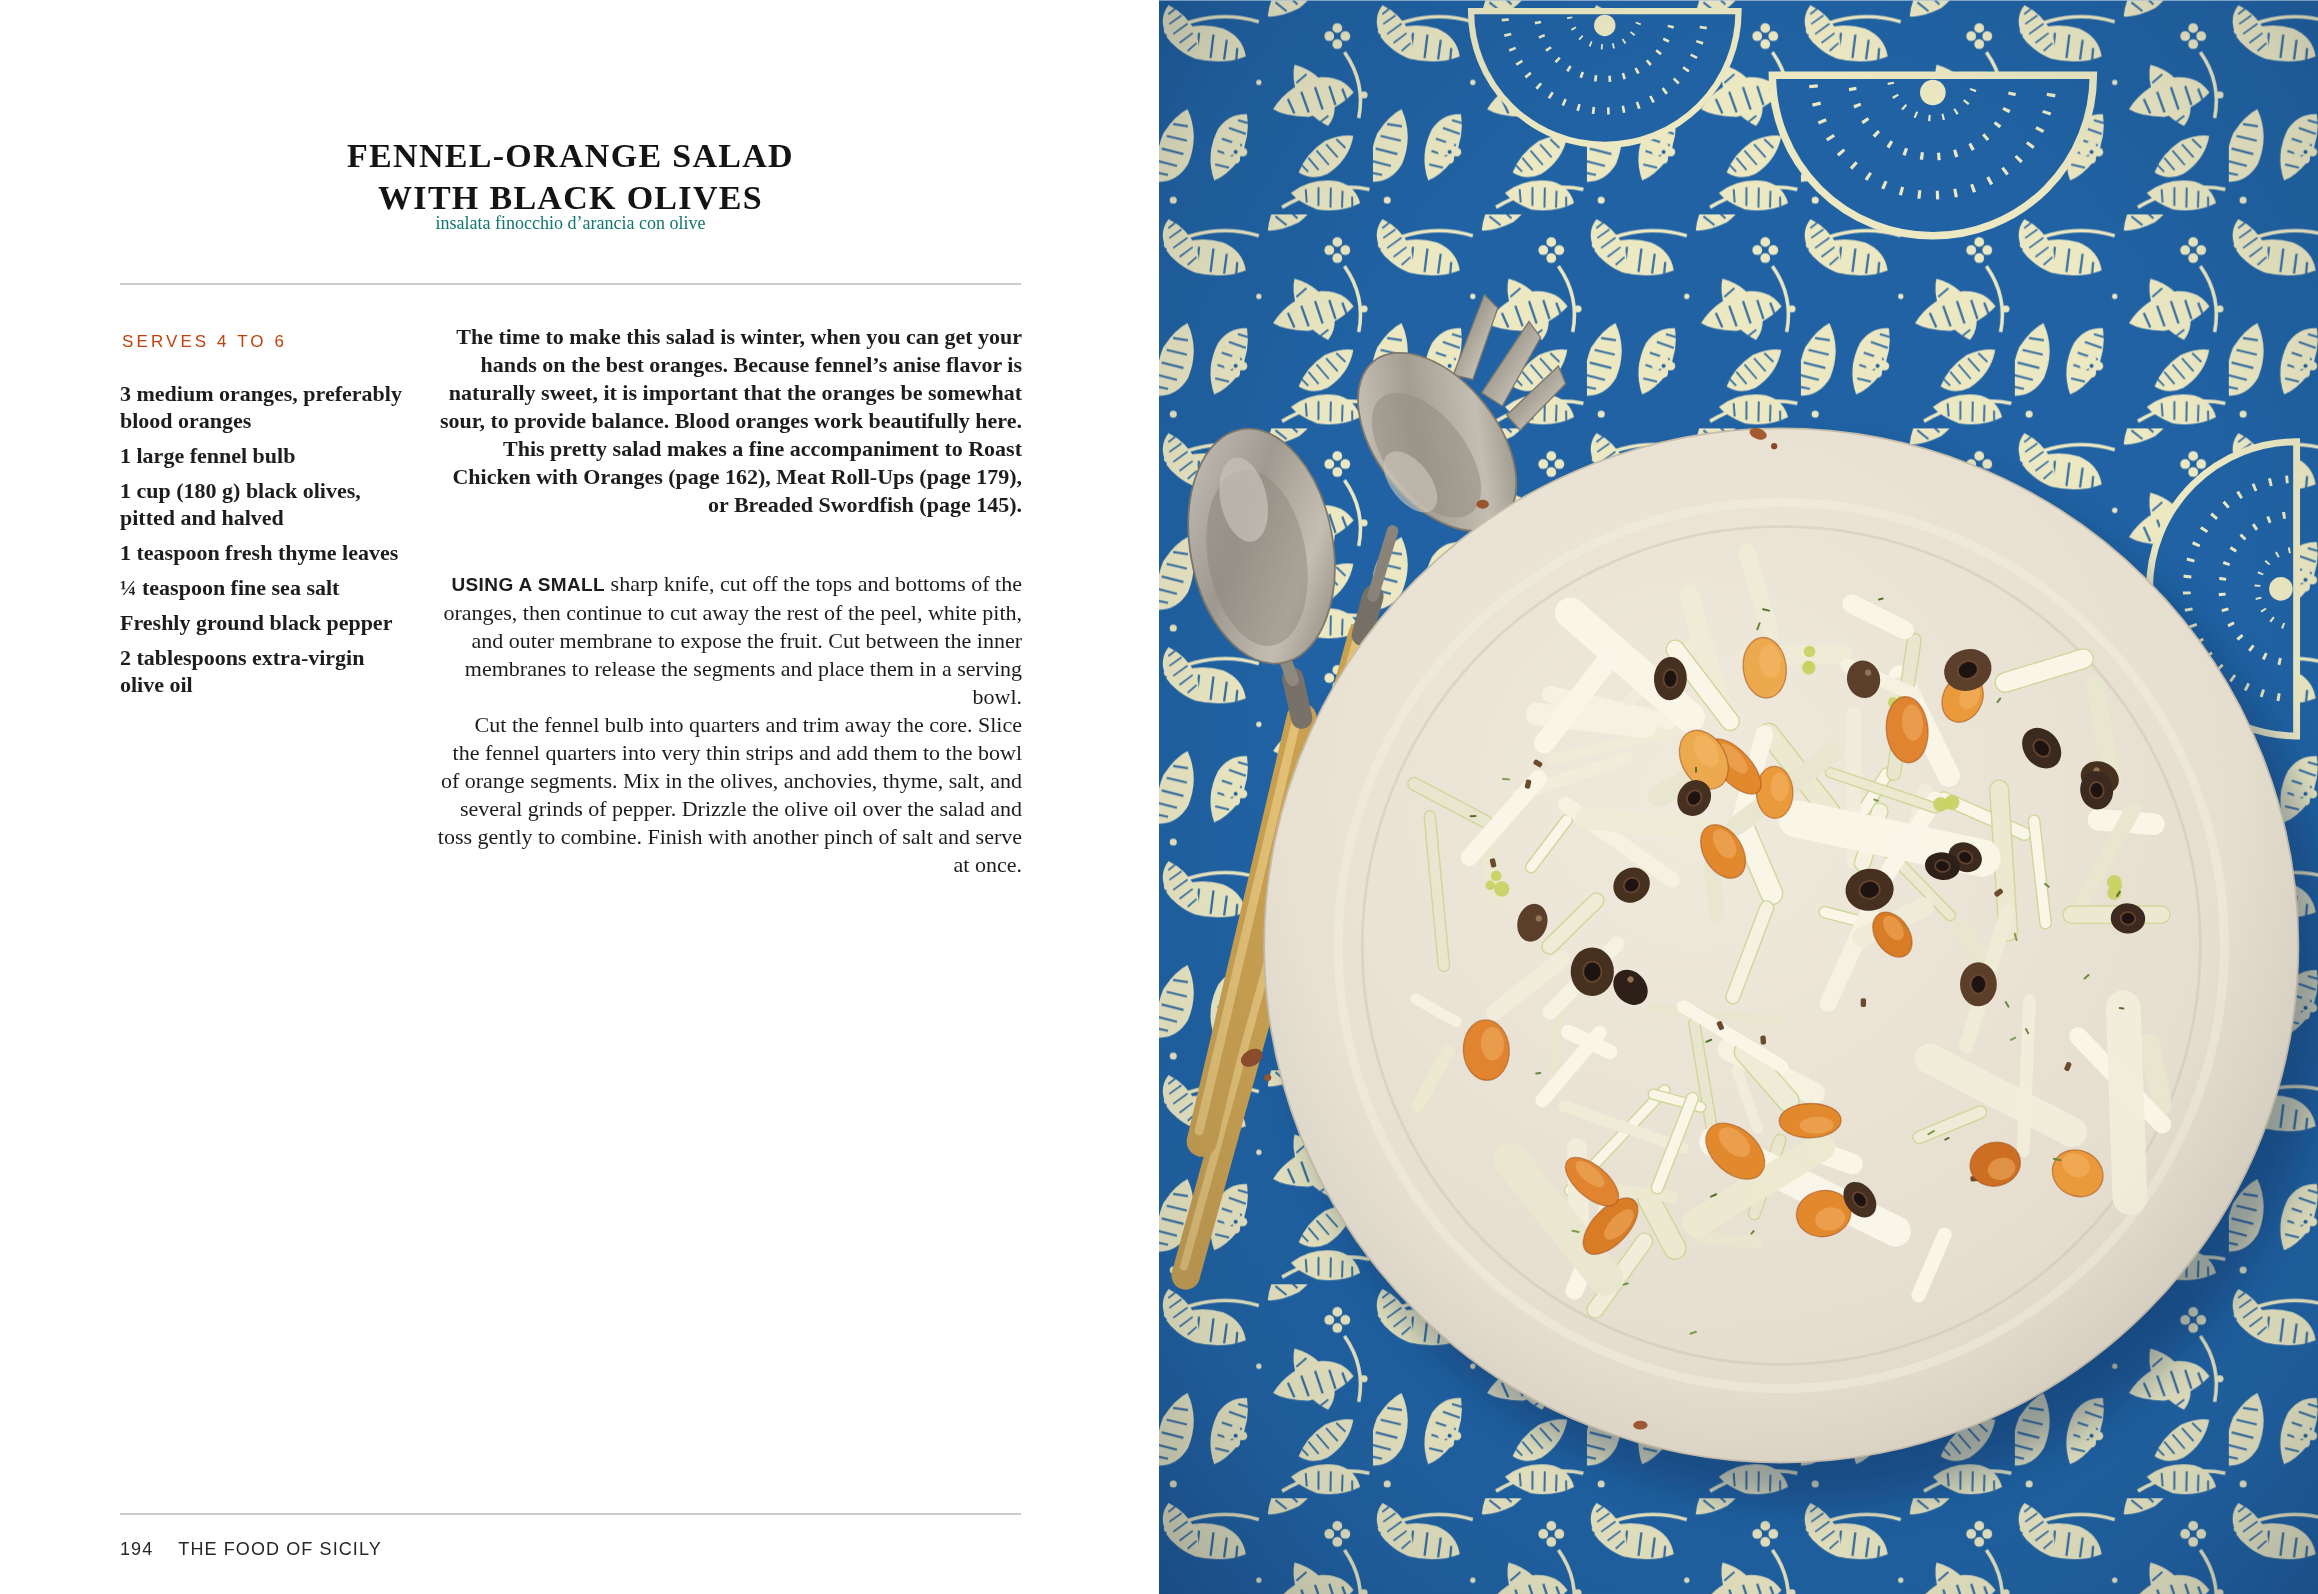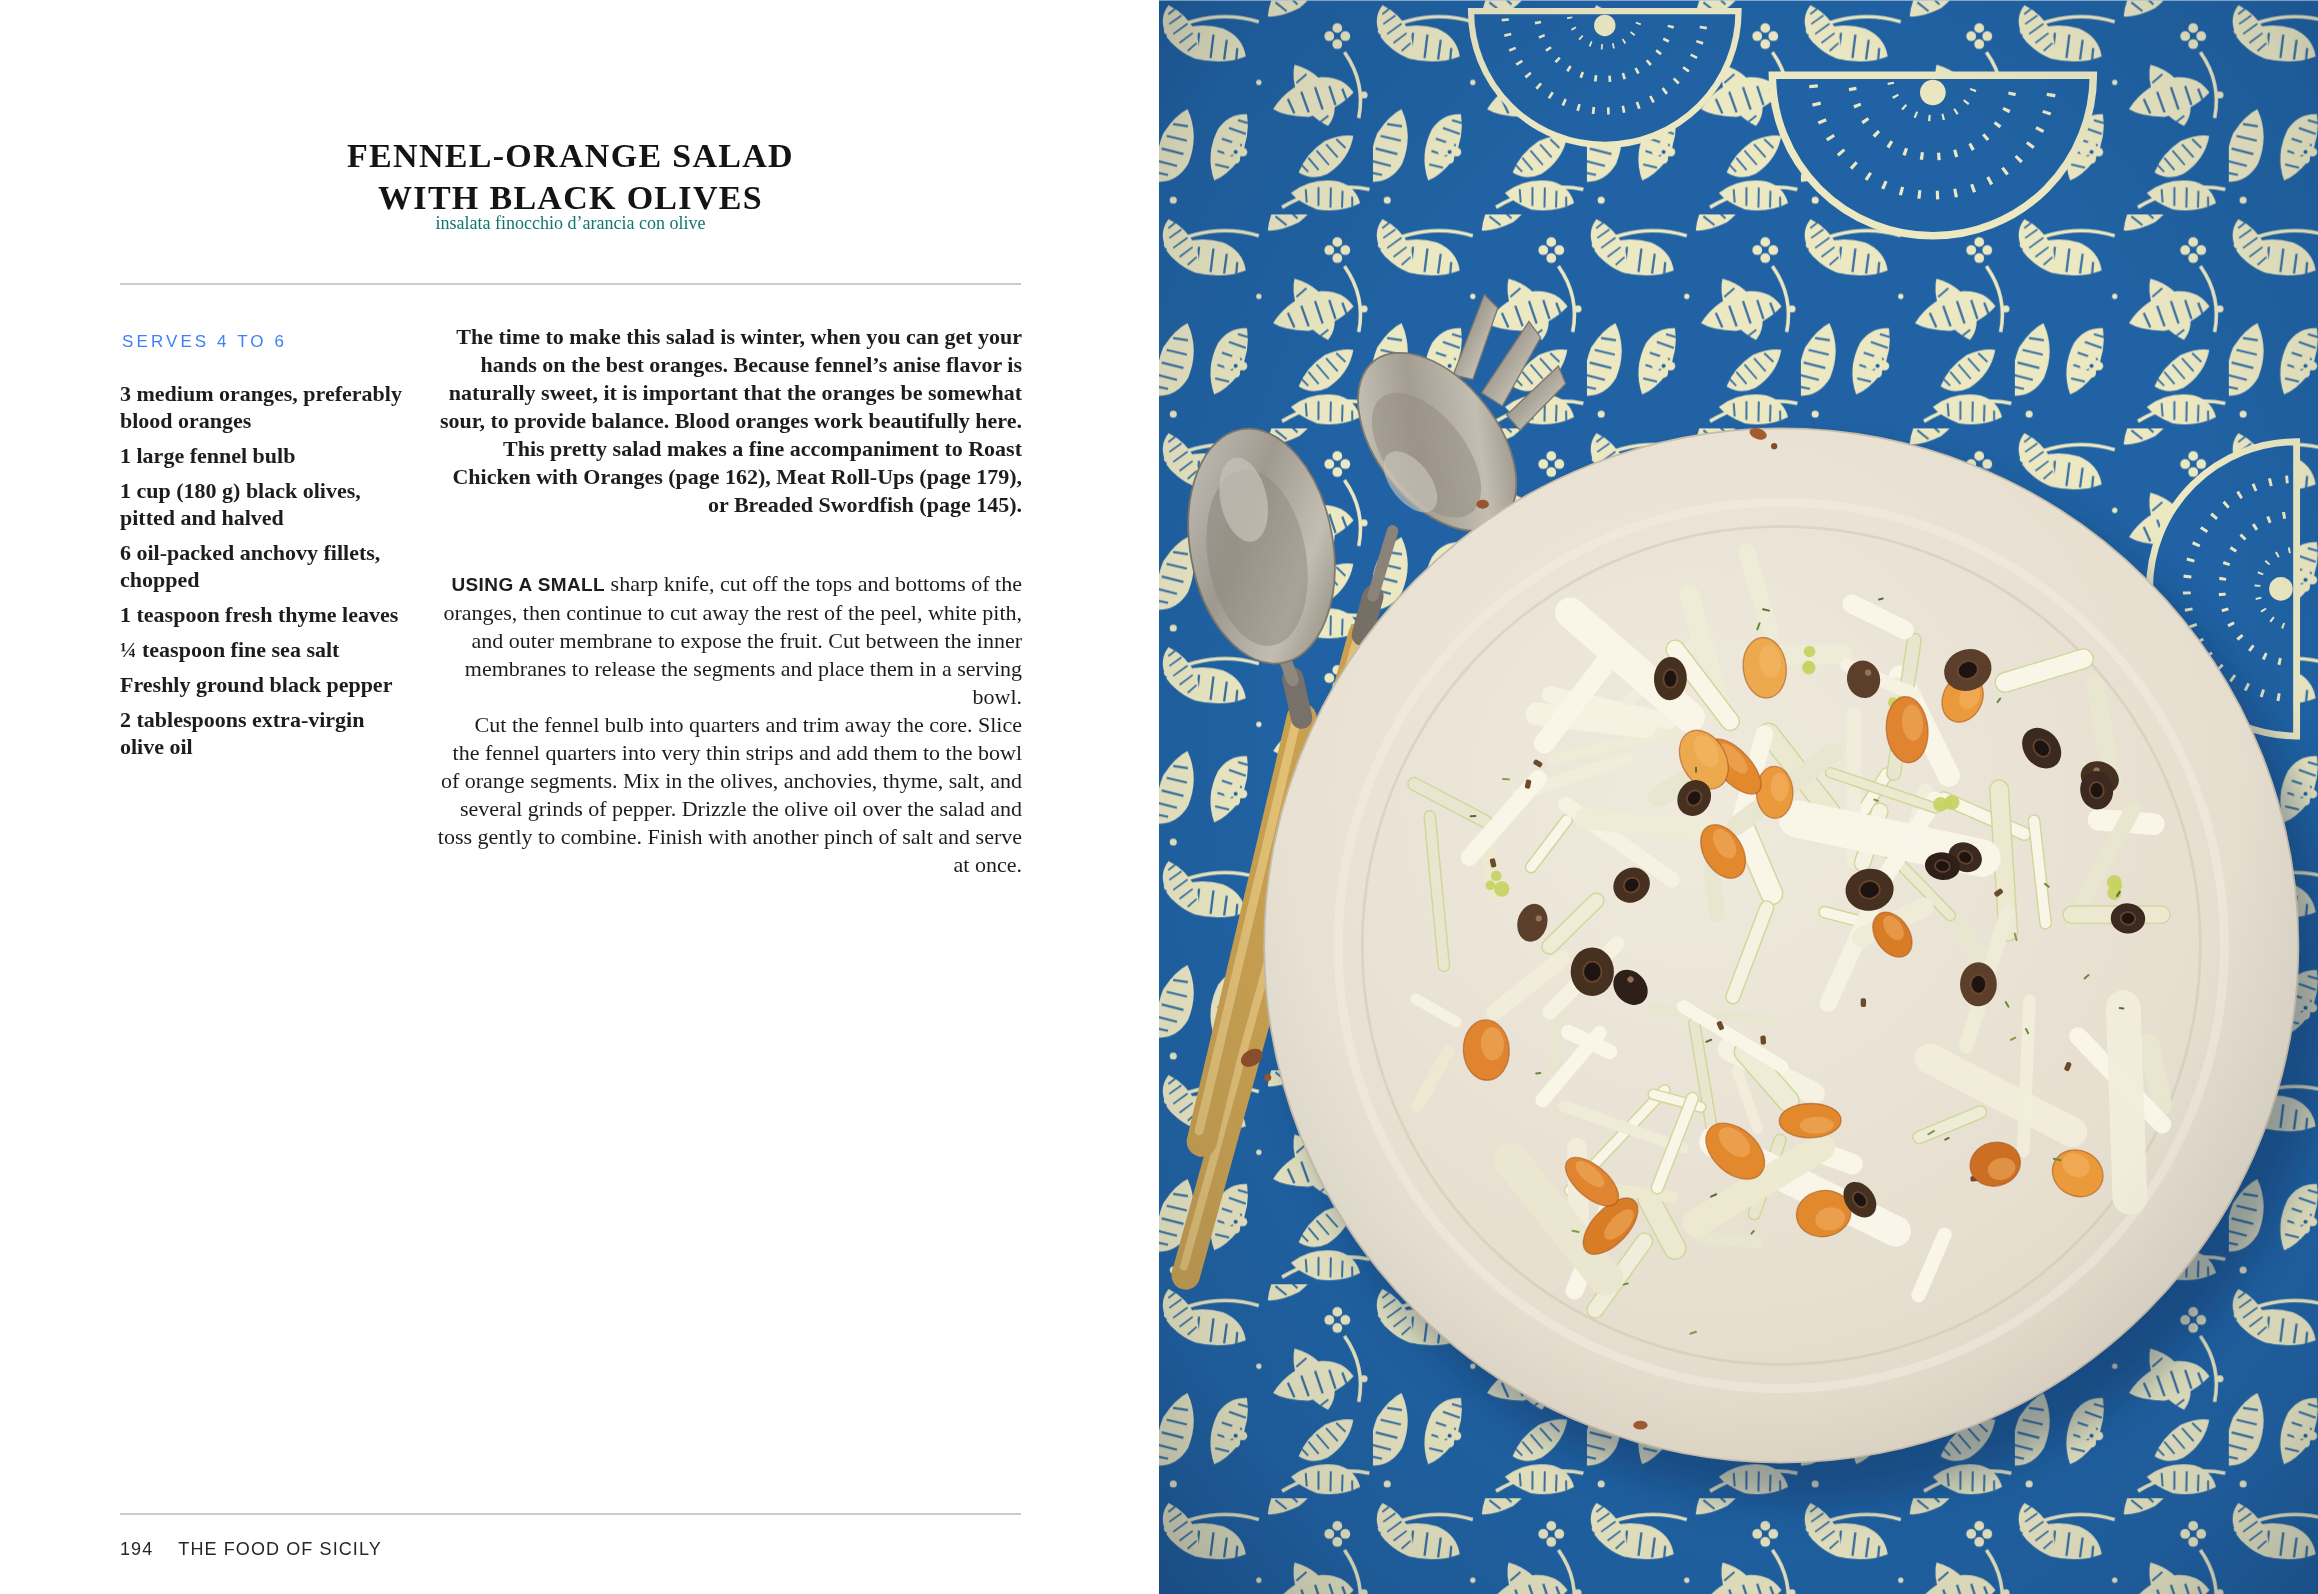--- a/index.html
+++ b/index.html
@@ -16,21 +16,21 @@
   .recipe-subtitle{
     position:absolute;left:120px;top:206px;width:901px;text-align:center;
     font-size:18px;line-height:34px;color:#0f766e;
   }
   .rule{position:absolute;left:120px;width:901px;height:1.8px;background:#cccccc;}
   .rule-top{top:283px;}
   .rule-bottom{top:1513px;}
   .serves{
     position:absolute;left:122px;top:332px;
     font-family:"Liberation Sans",sans-serif;font-size:17px;
-    letter-spacing:3.1px;color:#3b82f6;
+    letter-spacing:3.1px;color:#c2410c;
   }
   .ingredients{position:absolute;left:120px;top:380px;width:285px;}
   .ingredients p{
     margin:0 0 8px 0;font-weight:bold;font-size:22px;line-height:27px;color:#1d1d1d;
   }
   .method{position:absolute;left:432px;top:323px;width:590px;font-size:22px;line-height:28px;text-align:right;}
   .method p{margin:0;}
   .intro{font-weight:bold;margin-bottom:51px !important;}
   .step-lead{
     font-family:"Liberation Sans",sans-serif;font-weight:bold;
@@ -52,21 +52,20 @@
   <h1 class="recipe-title"><span>FENNEL-ORANGE SALAD</span><br><span>WITH BLACK OLIVES</span></h1>
   <div class="recipe-subtitle">insalata finocchio d’arancia con olive</div>
   <div class="rule rule-top"></div>
 
   <div class="serves">SERVES 4 TO 6</div>
 
   <div class="ingredients">
       <p>3 medium oranges, preferably blood oranges</p>
       <p>1 large fennel bulb</p>
       <p>1 cup (180 g) black olives, pitted and halved</p>
-      <p>6 oil-packed anchovy fillets, chopped</p>
       <p>1 teaspoon fresh thyme leaves</p>
       <p>¼ teaspoon fine sea salt</p>
       <p>Freshly ground black pepper</p>
       <p>2 tablespoons extra-virgin olive oil</p>
     </div>
 
   <div class="method">
     <p class="intro">The time to make this salad is winter, when you can get your hands on the best oranges. Because fennel’s anise flavor is naturally sweet, it is important that the oranges be somewhat sour, to provide balance. Blood oranges work beautifully here. This pretty salad makes a fine accompaniment to Roast Chicken with Oranges (page 162), Meat Roll-Ups (page 179), or Breaded Swordfish (page 145).</p>
     <p class="step-1"><span class="step-lead">USING A SMALL</span><span> sharp knife, cut off the tops and bottoms of the oranges, then continue to cut away the rest of the peel, white pith, and outer membrane to expose the fruit. Cut between the inner membranes to release the segments and place them in a serving bowl.</span></p>
     <p class="step-2">Cut the fennel bulb into quarters and trim away the core. Slice the fennel quarters into very thin strips and add them to the bowl of orange segments. Mix in the olives, anchovies, thyme, salt, and several grinds of pepper. Drizzle the olive oil over the salad and toss gently to combine. Finish with another pinch of salt and serve at once.</p>

